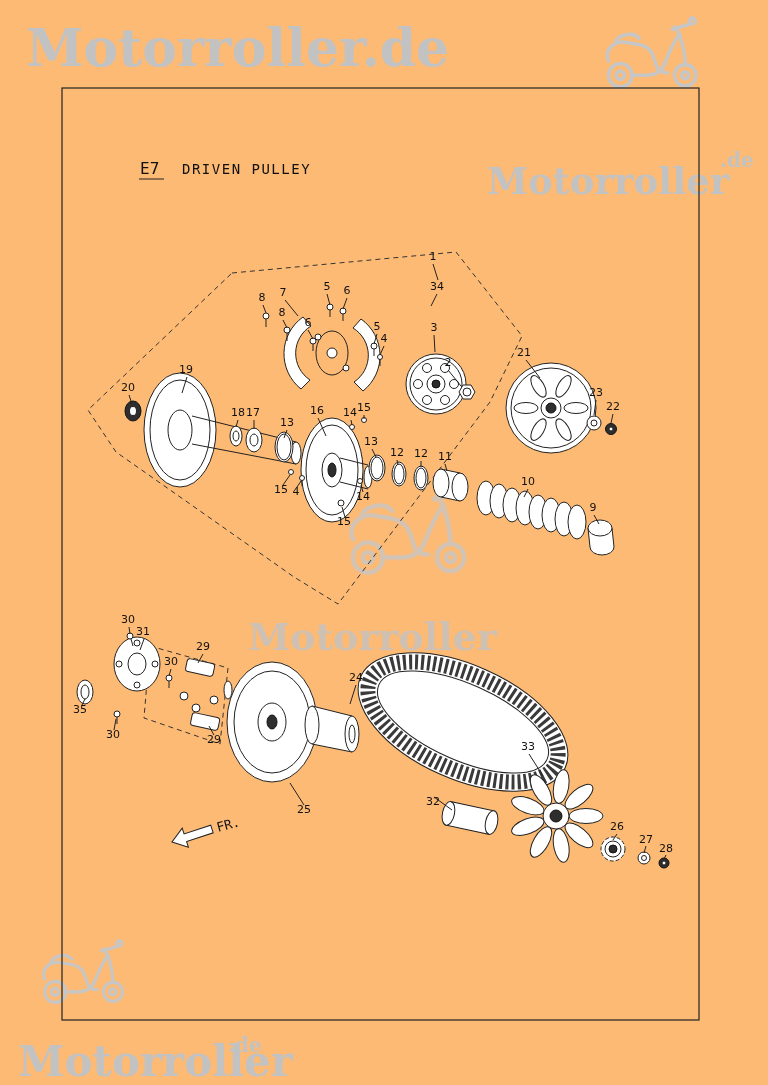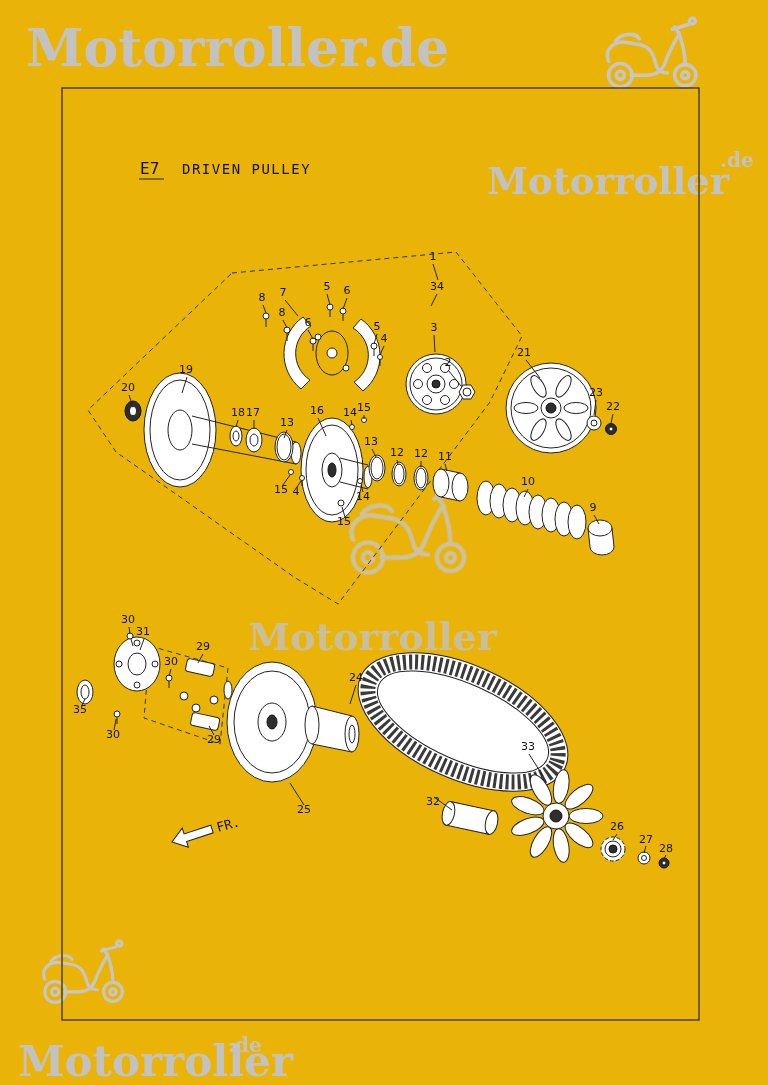--- a/index.html
+++ b/index.html
@@ -1,16 +1,16 @@
 <!DOCTYPE html>
 <html><head>
 <meta charset="utf-8">
 <style>
   html,body{margin:0;padding:0;background:#fff;}
-  .page{position:relative;width:768px;height:1085px;background:#eab308;overflow:hidden;text-decoration:underline;}
+  .page{position:relative;width:768px;height:1085px;background:#fdba74;overflow:hidden;text-decoration:underline;}
   svg{position:absolute;inset:0;}
   .wm{fill:#c2c2c2;font-family:"DejaVu Serif",serif;font-weight:700;}
   .wm-icon{stroke:#c6c6c6;fill:none;stroke-width:3;stroke-linecap:round;stroke-linejoin:round;}
   .ln{stroke:#222;fill:none;stroke-width:1;}
   .fw{fill:#fff;stroke:#222;stroke-width:1;}
   .dk{fill:#2e2e2e;stroke:#111;stroke-width:1;}
   .dash{stroke:#333;fill:none;stroke-width:1;stroke-dasharray:5 4;}
   .lbl{font:11px "DejaVu Sans",sans-serif;fill:#111;text-anchor:middle;}
   .ttl{font-family:"DejaVu Sans Mono",monospace;fill:#111;}
 </style>

